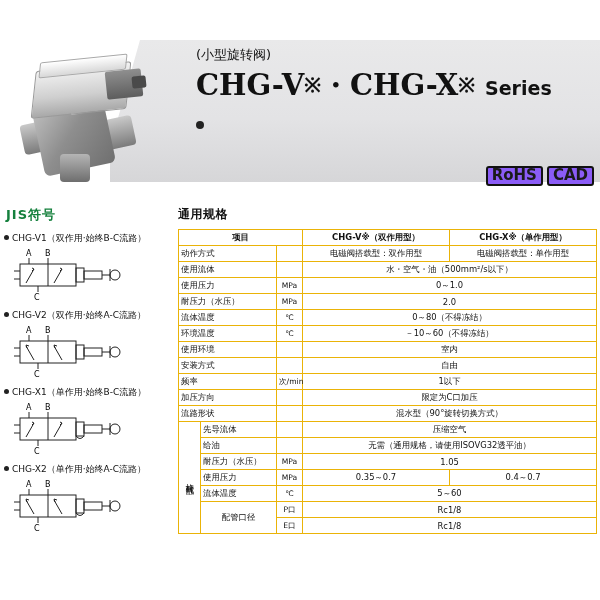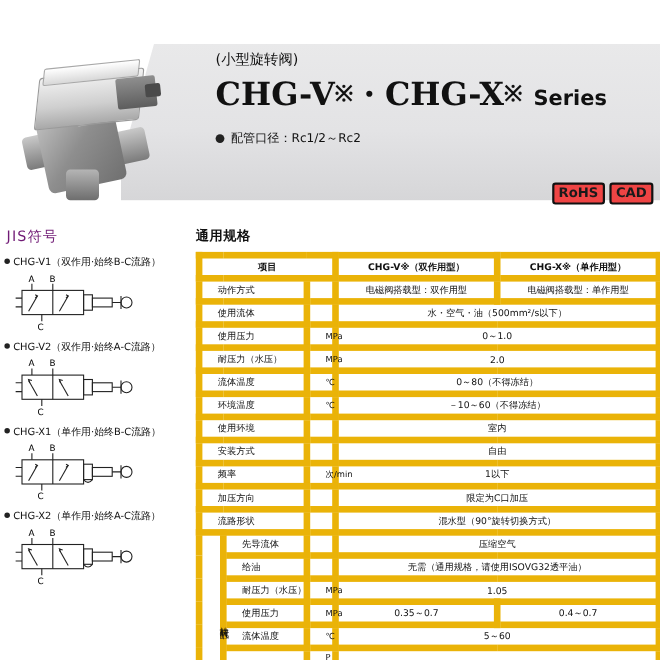--- a/index.html
+++ b/index.html
@@ -174,38 +174,38 @@
   .badges {
     position: absolute;
     right: 6px; bottom: 4px;
     display: flex;
     gap: 4px;
     align-items: center;
   }
   .badge-rohs, .badge-cad {
     border: 2px solid #111;
     border-radius: 3px;
-    background: #ef4444;
+    background: #8b5cf6;
     font-weight: bold;
-    font-size: 12px;
+    font-size: 15px;
     padding: 1px 4px 2px 4px;
     line-height: 13px;
     letter-spacing: 0px;
   }
 
   
   .left-col {
     position: absolute;
     left: 4px; top: 206px;
     width: 168px;
   }
   .jis-title {
     font-size: 13px;
-    font-weight: normal;
-    color: #701a75;
+    font-weight: bold;
+    color: #15803d;
     margin: 0 0 8px 2px;
     letter-spacing: 1px;
   }
   .sym-block { margin-bottom: 6px; }
   .sym-label {
     font-size: 9px;
     color: #111;
     white-space: nowrap;
     margin-bottom: 2px;
   }
@@ -234,22 +234,22 @@
     letter-spacing: .5px;
   }
   table.spec {
     border-collapse: collapse;
     width: 418px;
     table-layout: fixed;
     font-size: 8.4px;
     color: #111;
   }
   table.spec td {
-    border: 6px solid #eab308;
-    padding: 1px 14px;
+    border: 1px solid #eab308;
+    padding: 1px 2px;
     height: 13px;
     vertical-align: middle;
     background: #fff;
   }
   td.hdr {
     background: #d9d9d9;
     text-align: center;
     font-weight: bold;
   }
   td.rowlabel {
@@ -303,21 +303,21 @@
       <div class="solenoid"></div>
       <div class="solenoid-cap"></div>
     </div>
 
     <div class="title-zone">
       <div class="sub-cn2">(小型旋转阀)</div>
       <div class="main-title">
         <span>CHG-V</span><span class="mark">※</span><span>・</span><span>CHG-X</span><span class="mark">※</span> <span class="series">Series</span>
       </div>
       <div class="bullet-line">
-        <span class="bullet-dot"></span><span>配管口径：Rc1/2～Rc2</span>
+        <span class="bullet-dot"></span>
       </div>
     </div>
 
     <div class="badges">
       <div class="badge-rohs">RoHS</div>
       <div class="badge-cad">CAD</div>
     </div>
   </div>
 
   <div class="left-col">

